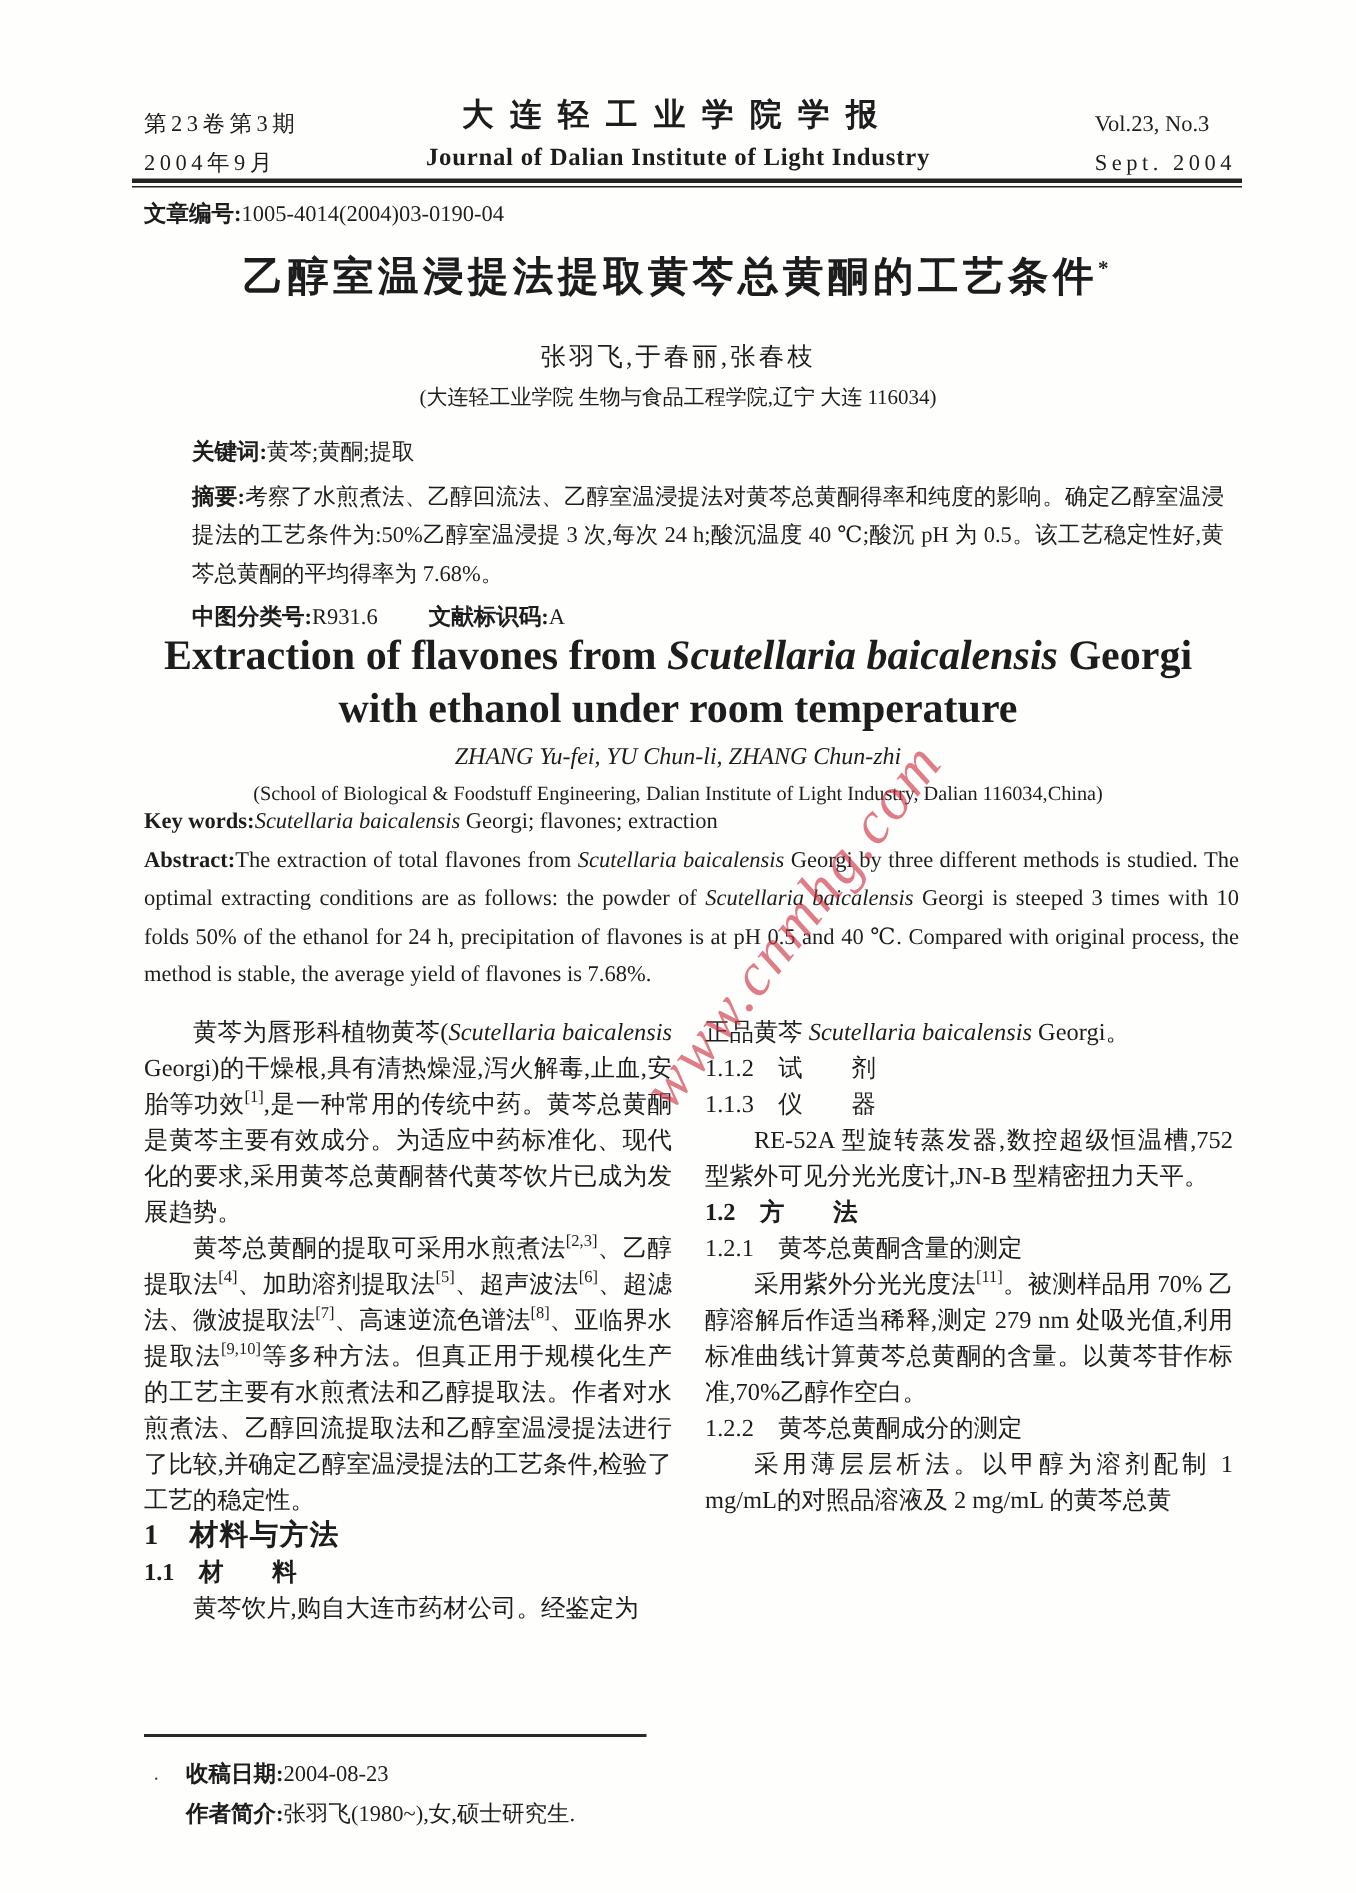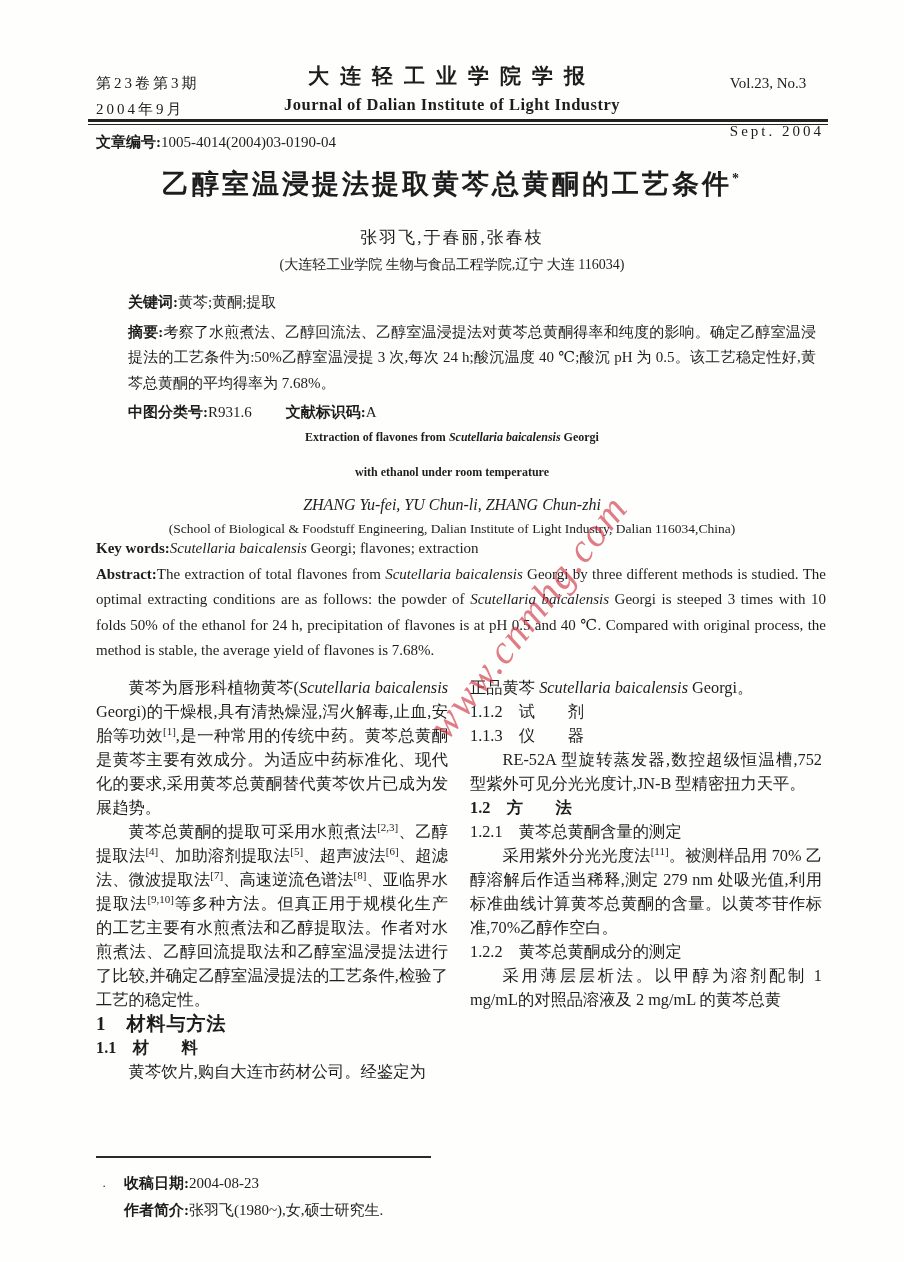--- a/index.html
+++ b/index.html
@@ -9,21 +9,21 @@
     font-family:"Liberation Serif","DejaVu Serif",serif;
   }
   .page * { box-sizing:border-box; }
 
   
   .hdr-left  { position:absolute; left:96px;  top:70px; font-size:15px; line-height:26px; letter-spacing:3px; }
   .hdr-center{ position:absolute; left:0; right:0; top:62px; text-align:center; }
   .journal-cn{ font-size:21px; font-weight:bold; letter-spacing:11px; }
   .journal-en{ font-size:16.5px; font-weight:bold; margin-top:5px; letter-spacing:0.5px; }
   .hdr-right { position:absolute; right:80px; top:70px; font-size:15px; line-height:26px; }
-  .sp        { letter-spacing:3px;margin-top:22px; }
+  .sp        { letter-spacing:3px; }
 
   .head-rule { position:absolute; left:88px; right:76px; top:119px; height:6px;
                border-top:3px solid #232323; border-bottom:1px solid #232323; }
 
   .article-no{ position:absolute; left:96px; top:133px; font-size:15px; }
 
   
   .title-cn  { position:absolute; left:0; right:0; top:166px; text-align:center;
                font-size:27px; font-weight:bold; letter-spacing:3px; }
   .title-cn sup { font-size:14px; }
@@ -31,21 +31,21 @@
   .affil-cn  { position:absolute; left:0; right:0; top:256px; text-align:center; font-size:14px; }
 
   
   .meta-cn   { position:absolute; left:124px; right:84px; top:286px;
                font-size:15px; line-height:25.5px; text-align:justify; }
   .meta-cn .row { margin:4px; }
   .clc-gap   { display:inline-block; width:34px; }
 
   
   .en-block  { position:absolute; left:0; right:0; top:420px; text-align:center; }
-  .en-title  { font-size:12px; font-weight:bold; line-height:35px; }
+  .en-title  { font-size:28px; font-weight:bold; line-height:35px; }
   .en-authors{ font-size:16px; margin-top:6px; }
   .en-affil  { font-size:13.5px; margin-top:7px; }
 
   .en-meta   { position:absolute; left:96px; right:78px; top:536px;
                font-size:15px; line-height:25.5px; text-align:justify; }
 
   
   .columns   { position:absolute; left:96px; top:676px; width:726px;
                display:flex; gap:22px; font-size:16.3px; line-height:24px; text-align:justify; }
   .col       { width:352px; }

